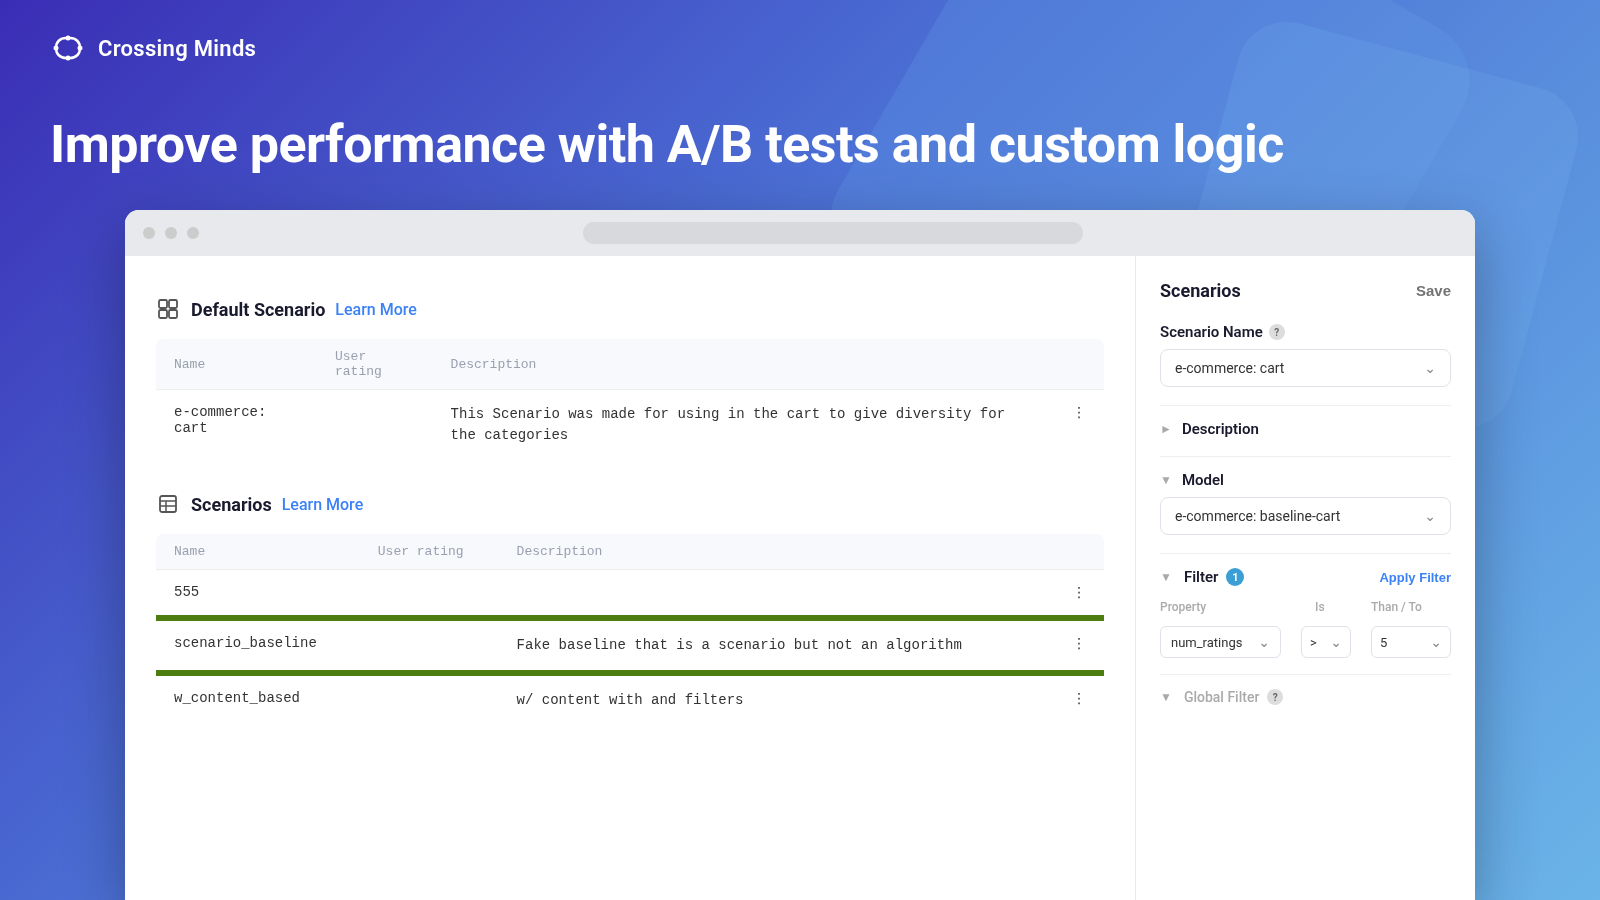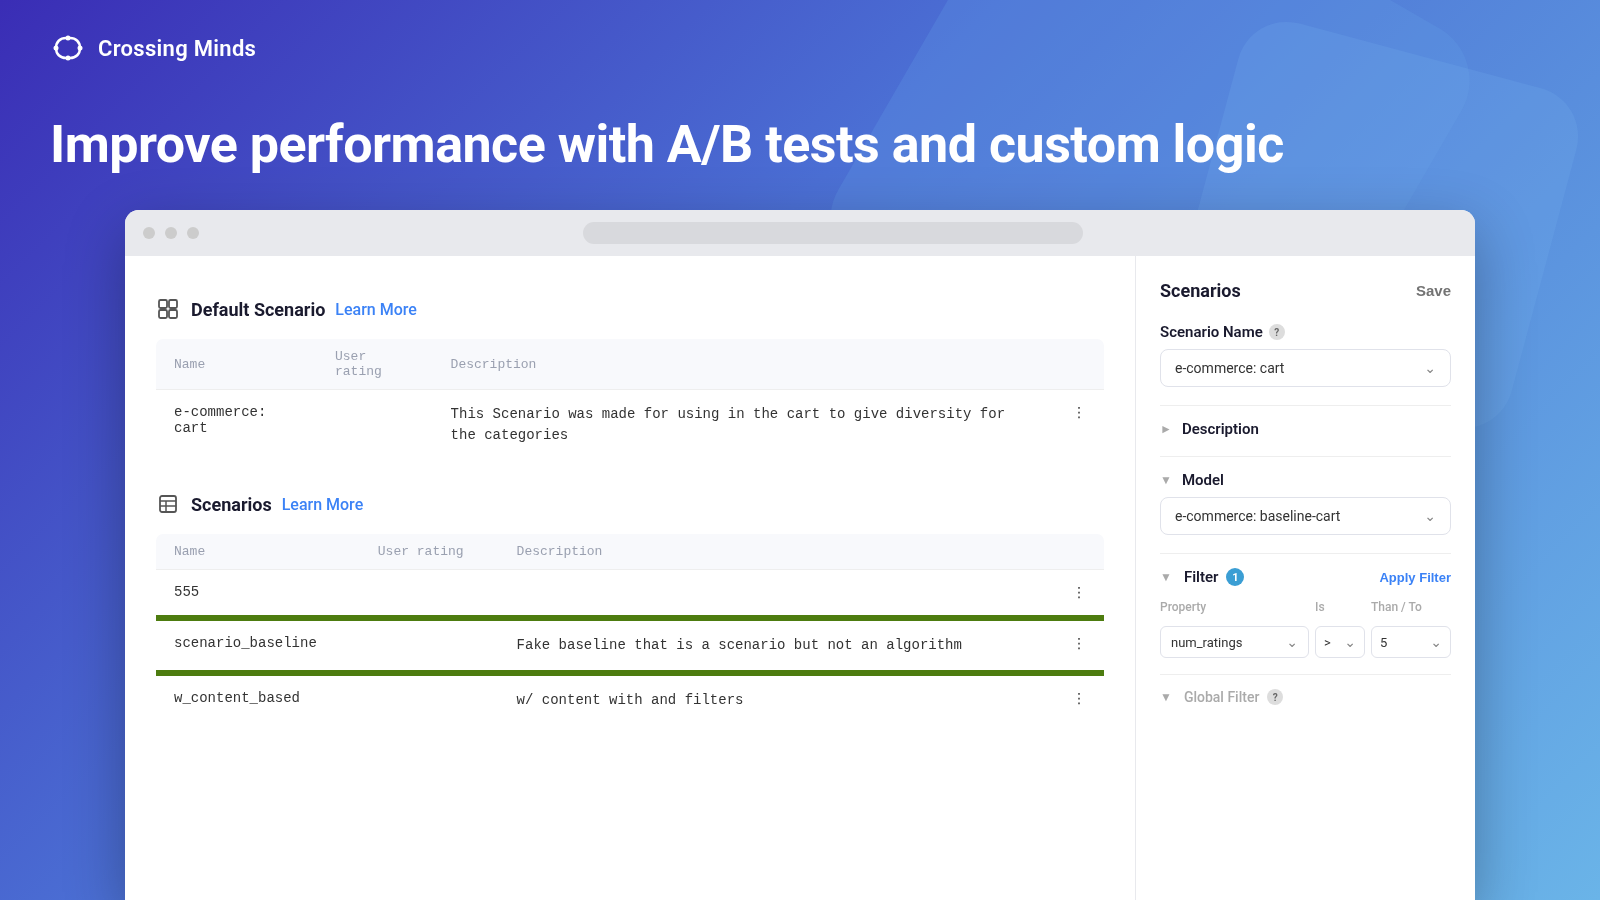--- a/index.html
+++ b/index.html
@@ -306,21 +306,21 @@
     }
     .filter-col-header {
       font-size: 12px;
       color: #aaa;
       font-weight: 500;
       margin-bottom: 6px;
     }
     .filter-row {
       display: grid;
       grid-template-columns: 1fr auto 80px;
-      gap: 6px;
+      gap: 20px;
       align-items: center;
     }
     .filter-select {
       border: 1px solid #e0e2ea;
       border-radius: 6px;
       padding: 7px 10px;
       font-size: 13px;
       color: #333;
       display: flex;
       align-items: center;

